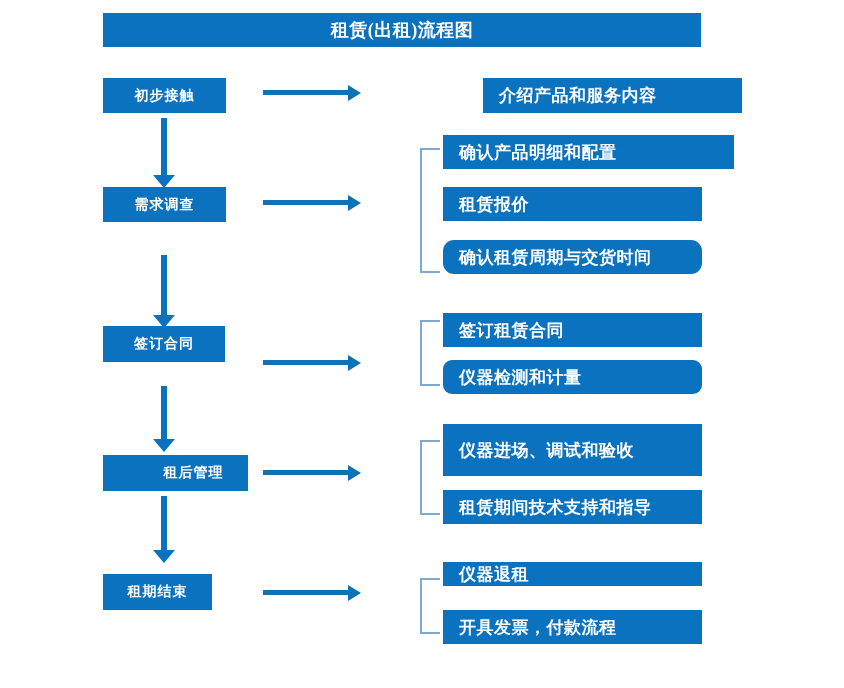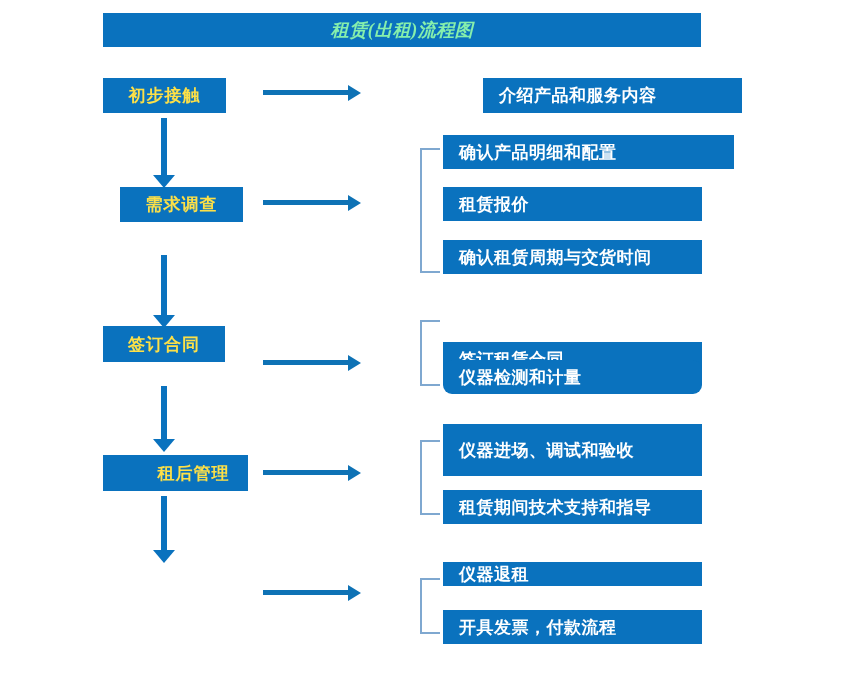--- a/index.html
+++ b/index.html
@@ -19,36 +19,35 @@
   }
 
   
   .title-bar {
     position: absolute;
     left: 103px;
     top: 13px;
     width: 598px;
     height: 34px;
     background: #0A72BE;
-    color: #86efac;
+    color: #ffffff;
     font-weight: bold;
     font-size: 18px;
     line-height: 34px;
     text-align: center;
     letter-spacing: 0.5px;
-    font-style: italic;
   }
 
   
   .stage-box {
     position: absolute;
     background: #0A72BE;
-    color: #fde047;
+    color: #ffffff;
     font-weight: bold;
-    font-size: 17px;
+    font-size: 14px;
     display: flex;
     align-items: center;
     justify-content: center;
     letter-spacing: 1px;
   }
 
   
   .detail-box {
     position: absolute;
     background: #0A72BE;
@@ -130,72 +129,73 @@
     <div class="head" style="left:85px;"></div>
   </div>
 
   <div class="v-arrow" style="left:153px; top:118px; height:70px;">
     <div class="shaft" style="height:57px;"></div>
     <div class="head" style="top:57px;"></div>
   </div>
 
   <div class="detail-box" style="left:443px; top:78px; width:259px; height:35px;margin-left:40px;">介绍产品和服务内容</div>
 
-  <div class="stage-box" style="left:120px; top:187px; width:123px; height:35px;">需求调查</div>
+  <div class="stage-box" style="left:103px; top:187px; width:123px; height:35px;">需求调查</div>
 
   <div class="h-arrow" style="left:263px; top:195px; width:98px;">
     <div class="shaft" style="width:86px;"></div>
     <div class="head" style="left:85px;"></div>
   </div>
 
   <div class="v-arrow" style="left:153px; top:255px; height:73px;">
     <div class="shaft" style="height:60px;"></div>
     <div class="head" style="top:60px;"></div>
   </div>
 
   <div class="bracket" style="left:420px; top:148px; height:125px;"></div>
 
   <div class="detail-box" style="left:443px; top:135px; width:291px; height:34px;">确认产品明细和配置</div>
   <div class="detail-box" style="left:443px; top:187px; width:259px; height:34px;text-align:right;">租赁报价</div>
-  <div class="detail-box" style="left:443px; top:240px; width:259px; height:34px;">确认租赁周期与交货时间</div>
+  <div class="detail-box" style="left:443px; top:240px; width:259px; height:34px;border-radius:11px;">确认租赁周期与交货时间</div>
 
   <div class="stage-box" style="left:103px; top:326px; width:122px; height:36px;">签订合同</div>
 
   <div class="h-arrow" style="left:263px; top:355px; width:98px;">
     <div class="shaft" style="width:86px;"></div>
     <div class="head" style="left:85px;"></div>
   </div>
 
   <div class="v-arrow" style="left:153px; top:386px; height:66px;">
     <div class="shaft" style="height:53px;"></div>
     <div class="head" style="top:53px;"></div>
   </div>
 
   <div class="bracket" style="left:420px; top:320px; height:66px;"></div>
 
-  <div class="detail-box" style="left:443px; top:313px; width:259px; height:34px;margin-top:29px;">签订租赁合同</div>
+  <div class="detail-box" style="left:443px; top:313px; width:259px; height:34px;">签订租赁合同</div>
   <div class="detail-box" style="left:443px; top:360px; width:259px; height:34px;border-radius:9px;">仪器检测和计量</div>
 
   <div class="stage-box" style="left:103px; top:455px; width:109px; height:36px;padding-left:36px;">租后管理</div>
 
   <div class="h-arrow" style="left:263px; top:465px; width:98px;">
     <div class="shaft" style="width:86px;"></div>
     <div class="head" style="left:85px;"></div>
   </div>
 
   <div class="v-arrow" style="left:153px; top:496px; height:67px;">
     <div class="shaft" style="height:54px;"></div>
     <div class="head" style="top:54px;"></div>
   </div>
 
   <div class="bracket" style="left:420px; top:440px; height:75px;"></div>
 
   <div class="detail-box" style="left:443px; top:424px; width:259px; height:52px;">仪器进场、调试和验收</div>
   <div class="detail-box" style="left:443px; top:490px; width:259px; height:34px;">租赁期间技术支持和指导</div>
 
+  <div class="stage-box" style="left:103px; top:574px; width:109px; height:36px;">租期结束</div>
 
   <div class="h-arrow" style="left:263px; top:585px; width:98px;">
     <div class="shaft" style="width:86px;"></div>
     <div class="head" style="left:85px;"></div>
   </div>
 
   <div class="bracket" style="left:420px; top:578px; height:56px;"></div>
 
   <div class="detail-box" style="left:443px; top:562px; width:259px; height:24px;">仪器退租</div>
   <div class="detail-box" style="left:443px; top:610px; width:259px; height:34px;">开具发票，付款流程</div>

